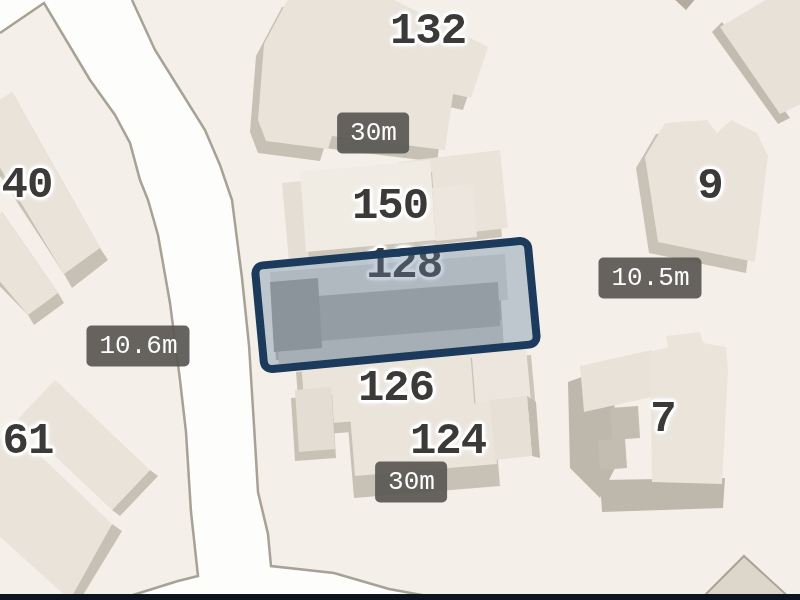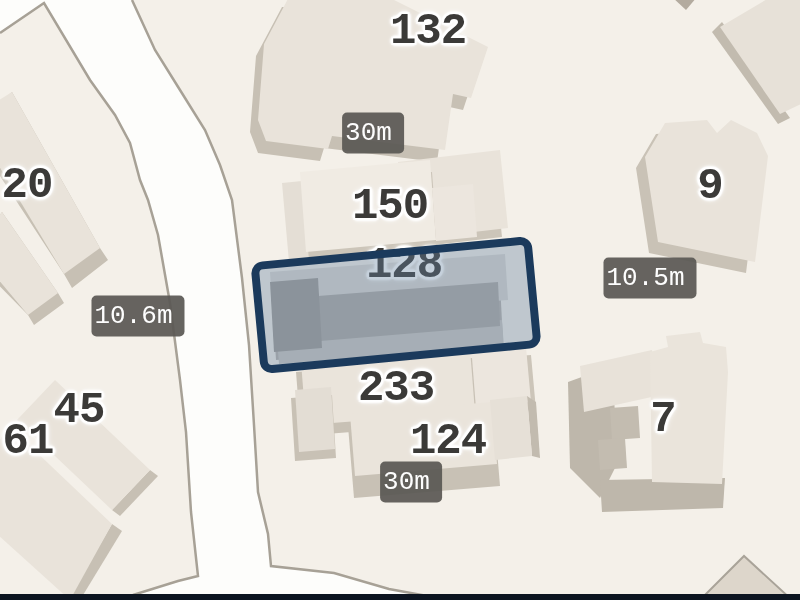--- a/index.html
+++ b/index.html
@@ -18,21 +18,21 @@
     text-shadow:
       0 0 4px #fff,0 0 6px #fff,0 0 8px #fff,
       -2px -2px 1px #fff,2px -2px 1px #fff,-2px 2px 1px #fff,2px 2px 1px #fff,
       3px 0 2px #fff,-3px 0 2px #fff,0 3px 2px #fff,0 -3px 2px #fff;
   }
   .hnum.under{z-index:2;text-align:center;}
   .badge{
     position:absolute;z-index:5;
     transform:translate(-50%,-50%);
     background:rgba(90,88,84,0.93);color:#fdfdfd;
-    font-size:26px;line-height:1;padding:7px 12px 8px 3px;
+    font-size:26px;line-height:1;padding:7px 12px 8px 13px;
     border-radius:5px;white-space:nowrap;
   }
   #selection-outline{
     position:absolute;z-index:3;
     left:255px;top:249px;width:266px;height:96px;
     border:8px solid #1b3a5c;border-radius:12px;
     background:rgba(100,130,160,0.37);
     transform:rotate(-5.4deg);
     box-sizing:content-box;
   }
@@ -128,29 +128,28 @@
       <polygon points="610,408 638,406 640,438 612,440" fill="#c3bcb0"></polygon>
       <polygon points="598,440 625,438 627,468 600,470" fill="#c3bcb0"></polygon>
     </g>
 
     <polygon points="700,600 744,556 792,600" fill="#ddd6cb" stroke="#a9a399" stroke-width="2"></polygon>
   </svg>
 
   <div class="hnum" style="left:428px;top:31px;">132</div>
   <div class="hnum" style="left:390px;top:206px;">150</div>
   <div class="hnum under" style="left:404px;top:265px;">128</div>
-  <div class="hnum" style="left:396px;top:388px;">233</div>
+  <div class="hnum" style="left:396px;top:388px;">126</div>
   <div class="hnum" style="left:448px;top:441px;">124</div>
-  <div class="hnum" style="left:27px;top:185px;">20</div>
-  <div class="hnum" style="left:79px;top:410px;">45</div>
+  <div class="hnum" style="left:27px;top:185px;">40</div>
   <div class="hnum" style="left:28px;top:441px;">61</div>
   <div class="hnum" style="left:710px;top:186px;">9</div>
   <div class="hnum" style="left:663px;top:419px;">7</div>
 
   <div id="selection-outline"></div>
 
   <div class="badge" style="left:373px;top:133px;">30m</div>
-  <div class="badge" style="left:138px;top:316px;text-align:right;">10.6m</div>
+  <div class="badge" style="left:138px;top:346px;text-align:right;">10.6m</div>
   <div class="badge" style="left:650px;top:278px;">10.5m</div>
   <div class="badge" style="left:411px;top:482px;">30m</div>
 
   <div id="bottom-bar"></div>
 </div>
 
 </body></html>

